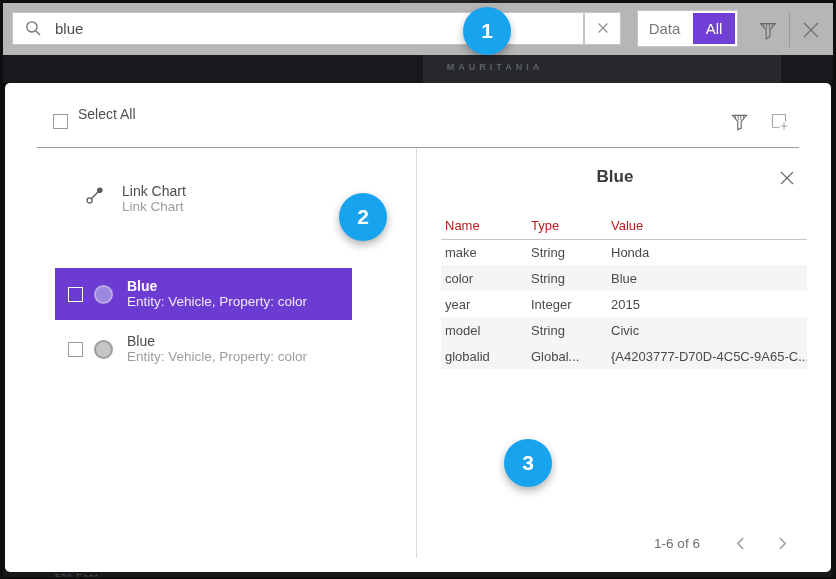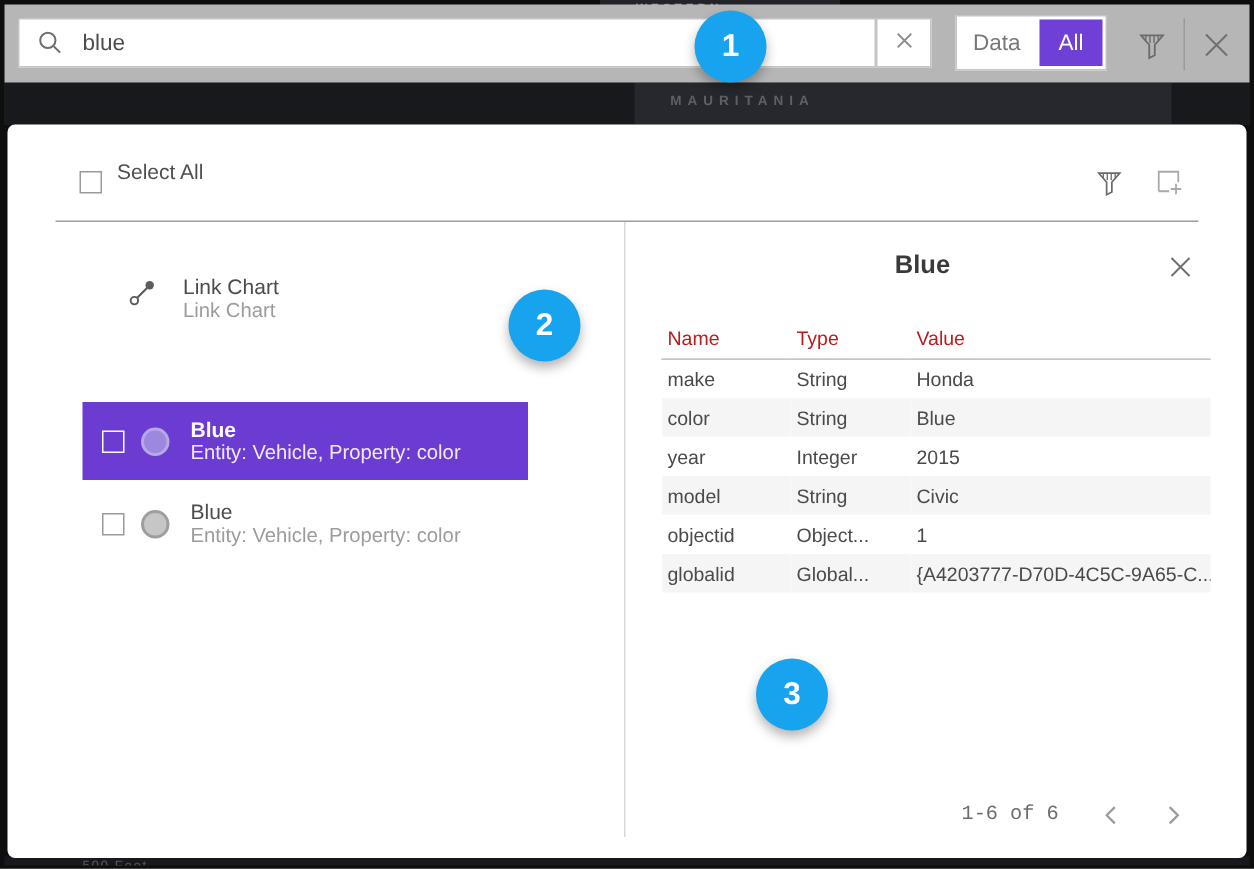--- a/index.html
+++ b/index.html
@@ -72,22 +72,22 @@
     font-size:17px; font-weight:600; color:#3a3a3a; }
   .detail-close { position:absolute; left:772px; top:85px; width:20px; height:20px;
     display:flex; align-items:center; justify-content:center; cursor:pointer; }
   .dtable { position:absolute; left:436px; top:130px; width:366px; border-collapse:collapse;
     table-layout:fixed; font-size:13px; }
   .dtable col.c1 { width:86px; } .dtable col.c2 { width:80px; }
   .dtable th { text-align:left; font-weight:normal; color:#b91c1c; height:26px;
     border-bottom:1px solid #c6c6c6; padding:0 4px; }
   .dtable td { color:#4a4a4a; height:26px; padding:0 4px; white-space:nowrap; overflow:hidden;margin-left:40px; }
   .dtable tr.stripe td { background:#f5f5f6; }
-  .page-range { position:absolute; left:636px; top:453px; width:72px; text-align:left;
-    font-size:13.5px; color:#6e6e6e;font-family:Liberation Mono, monospace; }
+  .page-range { position:absolute; left:636px; top:453px; width:72px; text-align:center;
+    font-size:13.5px; color:#6e6e6e; }
   .pager-btn { position:absolute; top:451px; width:18px; height:18px;
     display:flex; align-items:center; justify-content:center; cursor:pointer; }
   .pager-prev { left:726px; } .pager-next { left:768px; }
 
   
   .callout { position:absolute; width:48px; height:48px; border-radius:50%; background:#18A3EF;
     color:#fff; font-size:21px; font-weight:bold; display:flex; align-items:center;
     justify-content:center; box-shadow:0 4px 8px rgba(0,0,0,0.30); z-index:9; }
   .c1 { left:463px; top:7px; } .c2 { left:339px; top:193px; } .c3 { left:504px; top:439px; }
 </style>
@@ -239,25 +239,20 @@
         <tr>
           <td>year</td>
           <td>Integer</td>
           <td>2015</td>
         </tr>
         <tr class="stripe">
           <td>model</td>
           <td>String</td>
           <td>Civic</td>
         </tr>
-        <tr>
-          <td>objectid</td>
-          <td>Object...</td>
-          <td>1</td>
-        </tr>
         <tr class="stripe">
           <td>globalid</td>
           <td>Global...</td>
           <td>{A4203777-D70D-4C5C-9A65-C...</td>
         </tr>
       </tbody>
     </table>
 
     <div class="page-range">1-6 of 6</div>
     <div class="pager-btn pager-prev">

